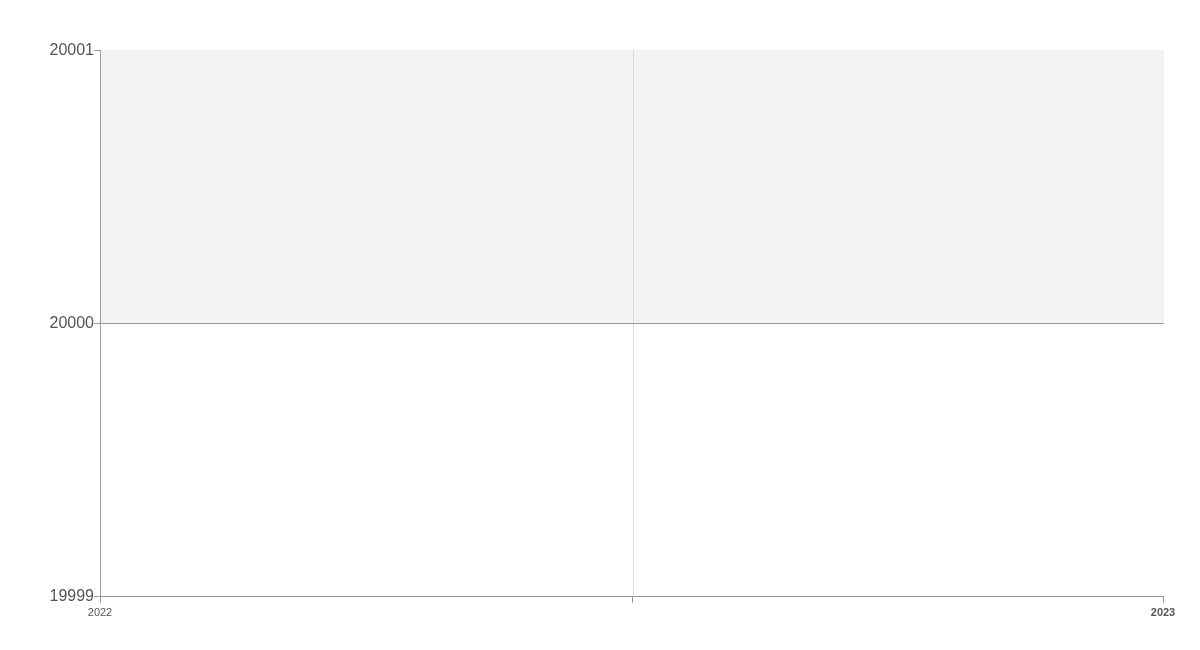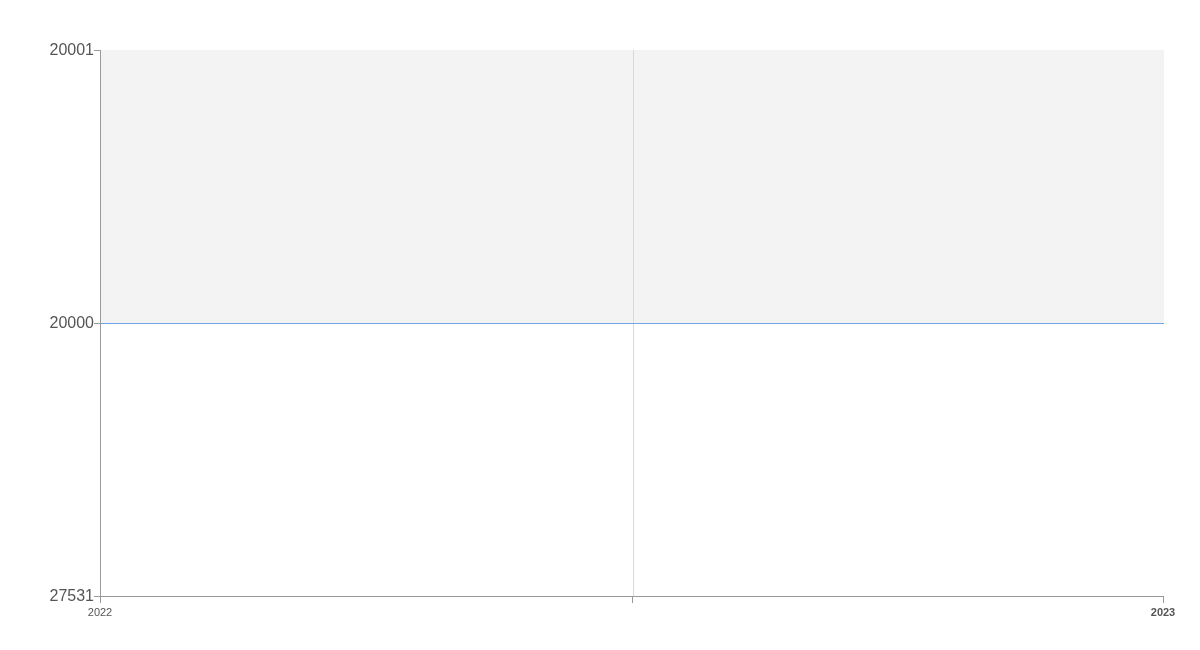--- a/index.html
+++ b/index.html
@@ -100,21 +100,21 @@
     <div class="x-grid" style="left:50%;"></div>
     <div class="data-line"></div>
   </div>
 
   <div class="y-tick" style="left:94px; top:50px;"></div>
   <div class="y-tick" style="left:94px; top:323px;"></div>
   <div class="y-tick" style="left:94px; top:596px;"></div>
 
   <div class="y-label" style="top:50px;">20001</div>
   <div class="y-label" style="top:323px;margin-left:38px;">20000</div>
-  <div class="y-label" style="top:596px;">27531</div>
+  <div class="y-label" style="top:596px;">19999</div>
 
   <div class="x-tick" style="left:100px;"></div>
   <div class="x-tick" style="left:632px;"></div>
   <div class="x-tick" style="left:1163px;"></div>
 
   <div class="x-label" style="left:100px;">2022</div>
   <div class="x-label" style="left:632px;margin-top:48px;">2022</div>
   <div class="x-label" style="left:1163px;font-weight:bold;">2023</div>
 </div>
 

